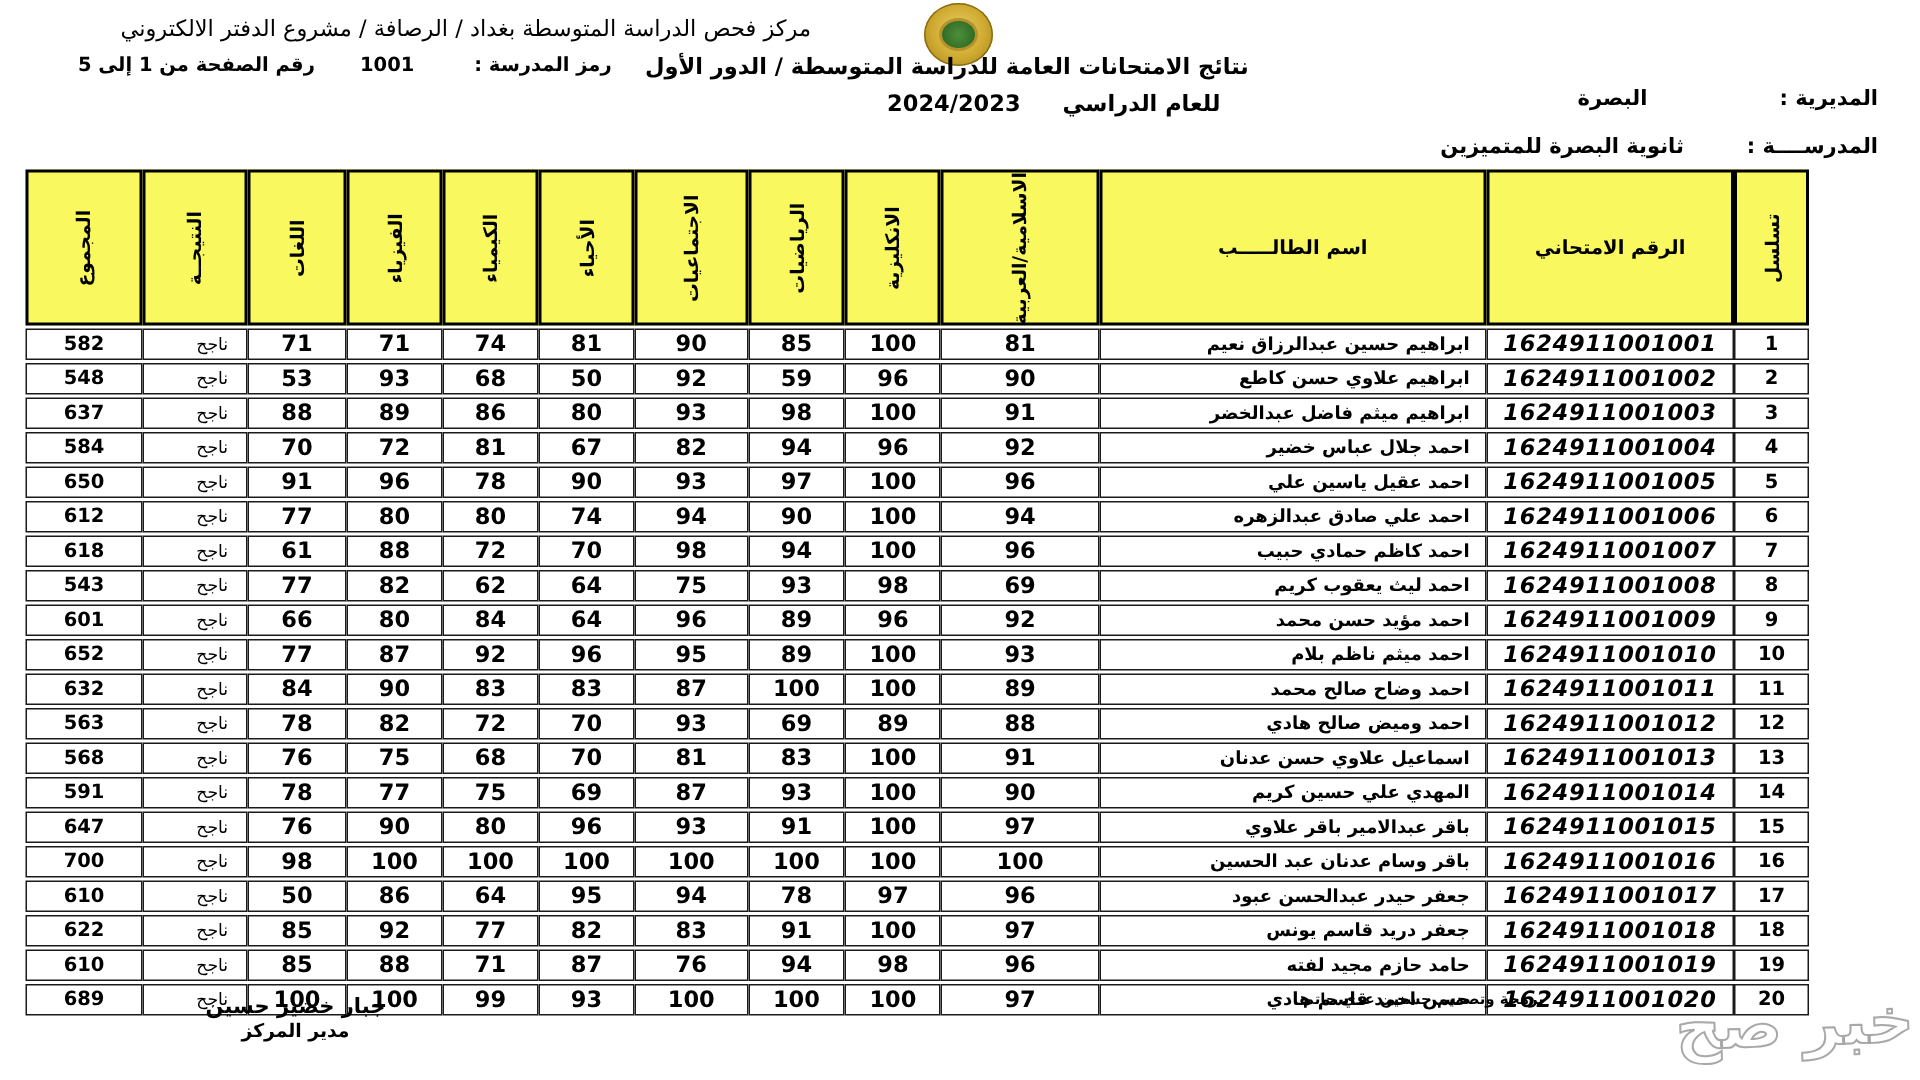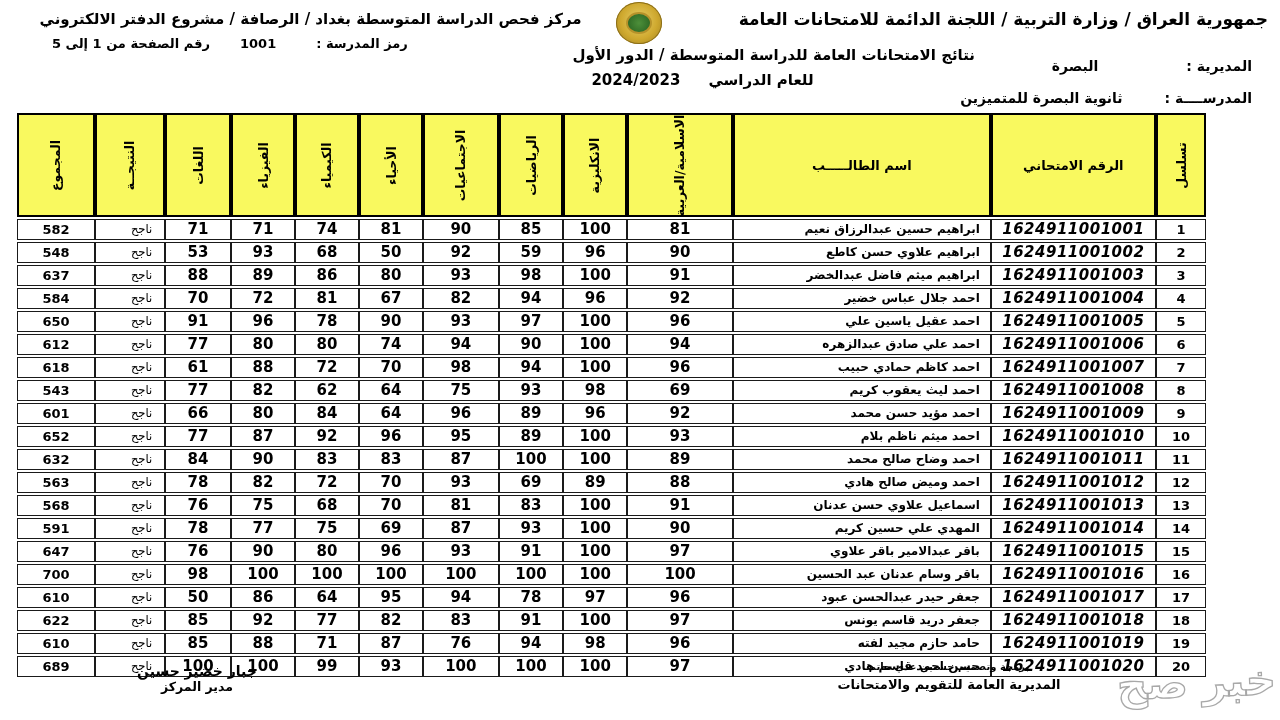--- a/index.html
+++ b/index.html
@@ -13,21 +13,21 @@
   }
   .page { position:relative; width:1280px; height:720px; background:#fff; }
 
   
   .gov-title {
     position:absolute; top:9px; right:12px;
     font-size:17px; font-weight:bold; direction:rtl; white-space:nowrap;
   }
   .center-name {
     position:absolute; top:10px; left:18px; width:585px;
-    font-size:15px; font-weight:bold; direction:rtl; text-align:center; white-space:nowrap;
+    font-size:15px; font-weight:normal; direction:rtl; text-align:center; white-space:nowrap;
   }
   .logo {
     position:absolute; top:2px; left:616px; width:46px; height:42px;
     border-radius:50%;
     background:radial-gradient(circle at 50% 45%, #e8d06a 0%, #cfa92f 55%, #9a7b1c 100%);
     display:flex; align-items:center; justify-content:center;
     box-shadow:0 0 0 1px #8a6d18 inset;
   }
   .logo-inner {
     width:26px; height:22px; border-radius:50%;
@@ -37,22 +37,22 @@
   .page-range {
     position:absolute; top:36px; left:52px;
     font-size:13px; font-weight:bold; direction:rtl; white-space:nowrap;
   }
   .school-code {
     position:absolute; top:36px; left:240px;
     font-size:13px; font-weight:bold; direction:rtl;
     display:flex; gap:40px; white-space:nowrap;
   }
   .results-title-block {
-    position:absolute; top:46px; left:430px; width:545px;
-    text-align:right; direction:rtl;
+    position:absolute; top:35px; left:430px; width:545px;
+    text-align:left; direction:rtl;
   }
   .results-title-block .line1 { font-size:15px; font-weight:bold; white-space:nowrap; }
   .results-title-block .line2 {
     margin-top:7px; font-size:15px; font-weight:bold;
     display:flex; justify-content:center; gap:28px; direction:rtl;
   }
   .directorate-line {
     position:absolute; top:58px; right:28px;
     font-size:14px; font-weight:bold; direction:rtl;
     display:flex; gap:88px; white-space:nowrap;
@@ -119,21 +119,20 @@
     transform:rotate(-2deg);
     letter-spacing:2px;
     pointer-events:none;
   }
 </style>
 </head>
 <body>
 
 <div class="page">
 
-  <div class="gov-title">جمهورية العراق / وزارة التربية / اللجنة الدائمة للامتحانات العامة</div>
 
   <div class="logo">
     <div class="logo-inner"></div>
   </div>
 
   <div class="center-name">مركز فحص الدراسة المتوسطة بغداد / الرصافة / مشروع الدفتر الالكتروني</div>
 
   <div class="page-range">رقم الصفحة من 1 إلى 5</div>
 
   <div class="school-code">
@@ -543,21 +542,20 @@
           <td class="cell-physics">100</td>
           <td class="cell-languages">100</td>
           <td class="cell-result">ناجح</td>
           <td class="cell-total">689</td>
         </tr>
       </tbody>
   </table>
 
   <div class="footer-right">
     <div class="fline1">برمجة وتصميم حسنين عدي حاتم</div>
-    <div class="fline2">المديرية العامة للتقويم والامتحانات</div>
   </div>
 
   <div class="footer-left">
     <div class="fline1">جبار خضير حسين</div>
     <div class="fline2">مدير المركز</div>
   </div>
 
   <div class="watermark">خبر صح</div>
 
 </div>

